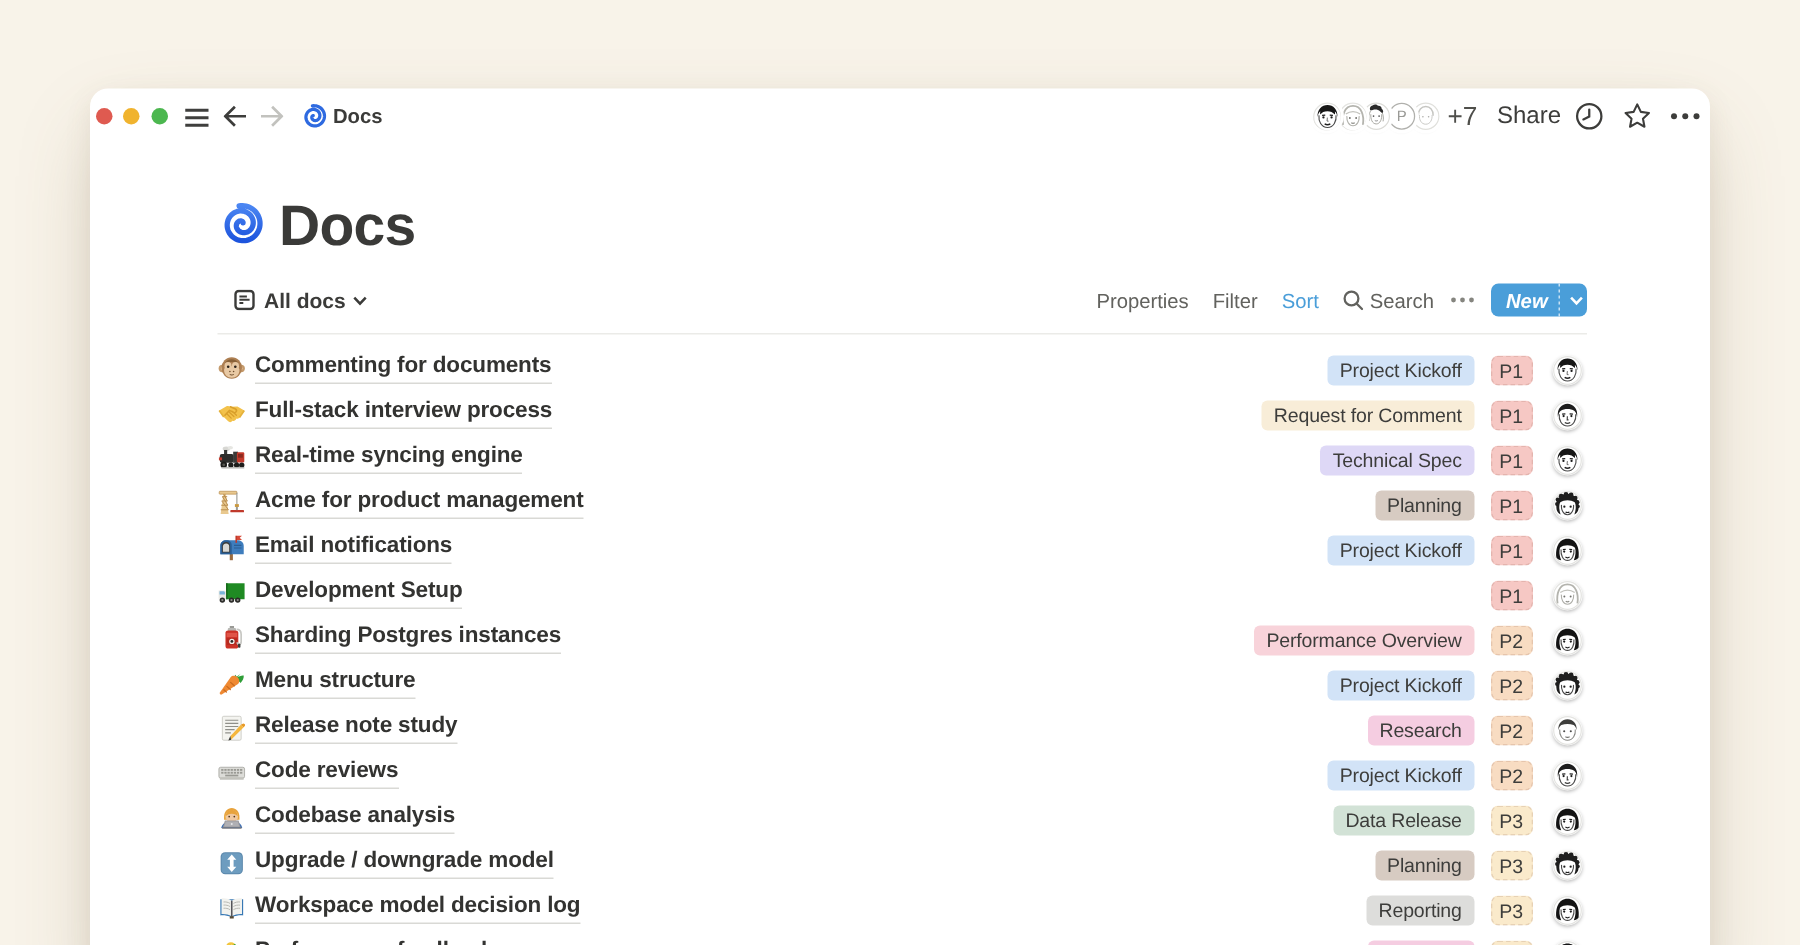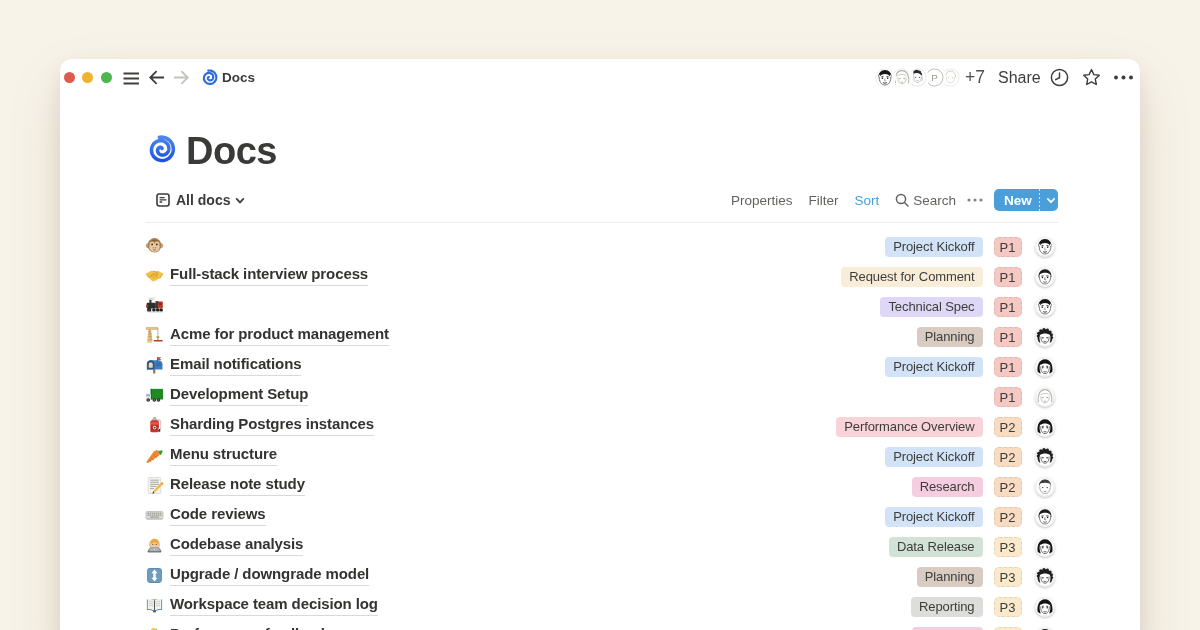--- a/index.html
+++ b/index.html
@@ -24,21 +24,21 @@
 .biglogo { position:absolute; left:87px; top:75px; }
 h1 { position:absolute; left:126px; top:70.5px; font-size:38px; font-weight:bold;
   color:#3a3a38; letter-spacing:-0.5px; }
 
 .alldocs { position:absolute; left:85px; top:130px; height:22px; display:flex; align-items:center;padding-left:11px; }
 .alldocs .txt { font-size:14px; font-weight:bold; color:#3b3b39; margin-left:6px; }
 .menu { position:absolute; top:130px; right:82px; height:22px; display:flex; align-items:center; }
 .mi { font-size:13.5px; color:#62625e; }
 .blue { color:#4a9ed9; }
 .searchwrap { display:flex; align-items:center; }
-.newbtn { width:64px; height:22px; background:#4a9ed9; border-radius:5px; display:flex; align-items:center; }
+.newbtn { width:64px; height:22px; background:#4a9ed9; border-radius:5px; display:flex; align-items:center;font-style:italic; }
 .newbtn .nt { color:#fff; font-size:13.5px; font-weight:bold; margin-left:10px; }
 .newbtn .sep { width:1px; height:22px; margin-left:7px;
   background-image:linear-gradient(to bottom, rgba(255,255,255,.7) 2px, transparent 2px);
   background-size:1px 4px; }
 .divider { position:absolute; left:85px; top:163px; width:913px; height:1px; background:#ebebe8; }
 
 .rows { position:absolute; left:85px; top:171px; width:913px; }
 .row { position:relative; height:30px; }
 .ic { position:absolute; left:0; top:5.5px; }
 .title { position:absolute; left:25px; top:5px; font-size:15px; font-weight:bold;
@@ -197,20 +197,21 @@
           <path d="M5.2,6.4 C6.2,4.6 8.0,3.6 10,3.6 C12.0,3.6 13.8,4.6 14.8,6.4 C13.6,5.9 11.8,5.6 10,5.6 C8.2,5.6 6.4,5.9 5.2,6.4 Z" fill="#8a6238"></path>
           <ellipse cx="7.4" cy="8.6" rx="2.5" ry="2.9" fill="#e8c9a4"></ellipse>
           <ellipse cx="12.6" cy="8.6" rx="2.5" ry="2.9" fill="#e8c9a4"></ellipse>
           <path d="M4.6,11.2 C4.6,9.4 7.0,8.6 10,8.6 C13.0,8.6 15.4,9.4 15.4,11.2 C15.4,14.6 13.0,16.6 10,16.6 C7.0,16.6 4.6,14.6 4.6,11.2 Z" fill="#e8c9a4"></path>
           <circle cx="7.5" cy="8.9" r="0.9" fill="#2a2118"></circle>
           <circle cx="12.5" cy="8.9" r="0.9" fill="#2a2118"></circle>
           <circle cx="8.7" cy="12.3" r="0.55" fill="#6b4a2a"></circle>
           <circle cx="11.3" cy="12.3" r="0.55" fill="#6b4a2a"></circle>
           <path d="M8.6,14.3 C9.5,14.9 10.5,14.9 11.4,14.3" fill="none" stroke="#6b4a2a" stroke-width="0.8"></path>
         </svg>
+        <span class="title">Commenting for documents</span>
         <span class="tagwrap"><span class="tag" style="background:#d2e3f7">Project Kickoff</span></span>
         <span class="pri" style="background:#f6c8c4">P1</span>
         <span class="av">
           <svg width="20" height="20" viewBox="0 0 20 20">
             <circle cx="10" cy="10" r="9.5" fill="#ffffff"></circle>
             <circle cx="10" cy="10" r="9.2" fill="none" stroke="#e4e4e1" stroke-width="0.8"></circle>
             <path d="M3.4,10.0 C3.0,5.0 6.2,2.0 10,2.0 C13.8,2.0 17.0,5.0 16.6,10.0 C16.3,8.1 15.7,6.9 14.9,6.3 C15.1,7.2 15.1,7.9 14.9,8.4 C13.7,6.8 11.9,6.1 10.0,6.1 C7.8,6.1 6.2,6.9 5.2,8.3 C5.0,7.7 5.0,7.0 5.2,6.2 C4.3,6.9 3.7,8.1 3.4,10.0 Z" fill="#161616"></path>
             <path d="M4.3,8.8 C3.9,12.7 5.8,17.0 10,17.0 C14.2,17.0 16.1,12.6 15.7,8.8" fill="none" stroke="#4a4a4a" stroke-width="0.75"></path>
             <circle cx="7.3" cy="10.3" r="0.75" fill="#1a1a1a"></circle>
             <circle cx="12.7" cy="10.3" r="0.75" fill="#1a1a1a"></circle>
@@ -253,20 +254,21 @@
           <rect x="13.6" y="5.8" width="5.2" height="7.2" rx="0.8" fill="#c33a2c"></rect>
           <rect x="14.4" y="7.0" width="3.4" height="2.6" fill="#8a2a20"></rect>
           <rect x="1.0" y="9.4" width="2.2" height="2.0" fill="#c33a2c"></rect>
           <circle cx="4.4" cy="14.6" r="2.3" fill="#1e1e1c"></circle>
           <circle cx="4.4" cy="14.6" r="1.0" fill="#555550"></circle>
           <circle cx="9.4" cy="14.8" r="1.9" fill="#1e1e1c"></circle>
           <circle cx="13.4" cy="14.8" r="1.9" fill="#1e1e1c"></circle>
           <circle cx="17.0" cy="14.8" r="1.9" fill="#1e1e1c"></circle>
           <rect x="2.8" y="16.2" width="16" height="1.0" fill="#b8b8b4"></rect>
         </svg>
+        <span class="title">Real-time syncing engine</span>
         <span class="tagwrap"><span class="tag" style="background:#ded8f6">Technical Spec</span></span>
         <span class="pri" style="background:#f6c8c4">P1</span>
         <span class="av">
           <svg width="20" height="20" viewBox="0 0 20 20">
             <circle cx="10" cy="10" r="9.5" fill="#ffffff"></circle>
             <circle cx="10" cy="10" r="9.2" fill="none" stroke="#e4e4e1" stroke-width="0.8"></circle>
             <path d="M3.4,10.0 C3.0,5.0 6.2,2.0 10,2.0 C13.8,2.0 17.0,5.0 16.6,10.0 C16.3,8.1 15.7,6.9 14.9,6.3 C15.1,7.2 15.1,7.9 14.9,8.4 C13.7,6.8 11.9,6.1 10.0,6.1 C7.8,6.1 6.2,6.9 5.2,8.3 C5.0,7.7 5.0,7.0 5.2,6.2 C4.3,6.9 3.7,8.1 3.4,10.0 Z" fill="#161616"></path>
             <path d="M4.3,8.8 C3.9,12.7 5.8,17.0 10,17.0 C14.2,17.0 16.1,12.6 15.7,8.8" fill="none" stroke="#4a4a4a" stroke-width="0.75"></path>
             <circle cx="7.3" cy="10.3" r="0.75" fill="#1a1a1a"></circle>
             <circle cx="12.7" cy="10.3" r="0.75" fill="#1a1a1a"></circle>
@@ -545,21 +547,21 @@
         </span>
       </div>
 <div class="row">
         <svg class="ic" width="19" height="19" viewBox="0 0 20 20">
           <path d="M2.0,3.6 L2.0,15.0 C2.0,15.0 5.6,14.2 10,16.4 C14.4,14.2 18.0,15.0 18.0,15.0 L18.0,3.6" fill="#3878b4"></path>
           <path d="M10,4.8 C7.4,3.0 4.4,2.8 2.8,3.2 L2.8,14.0 C4.8,13.8 7.8,14.2 10,15.6 C12.2,14.2 15.2,13.8 17.2,14.0 L17.2,3.2 C15.6,2.8 12.6,3.0 10,4.8 Z" fill="#f2f2ee"></path>
           <path d="M10,4.8 L10,15.6" stroke="#55555a" stroke-width="1.1"></path>
           <path d="M4.2,5.6 C5.8,5.4 7.6,5.8 8.8,6.6 M4.2,7.8 C5.8,7.6 7.6,8.0 8.8,8.8 M4.2,10.0 C5.8,9.8 7.6,10.2 8.8,11.0 M11.2,6.6 C12.4,5.8 14.2,5.4 15.8,5.6 M11.2,8.8 C12.4,8.0 14.2,7.6 15.8,7.8 M11.2,11.0 C12.4,10.2 14.2,9.8 15.8,10.0" stroke="#b8b8b2" stroke-width="0.7" fill="none"></path>
           <rect x="8.6" y="15.6" width="2.8" height="1.6" fill="#5a4a32"></rect>
         </svg>
-        <span class="title">Workspace team decision log</span>
+        <span class="title">Workspace model decision log</span>
         <span class="tagwrap"><span class="tag" style="background:#dddddb">Reporting</span></span>
         <span class="pri" style="background:#faeacb">P3</span>
         <span class="av">
           <svg width="20" height="20" viewBox="0 0 20 20">
             <circle cx="10" cy="10" r="9.5" fill="#ffffff"></circle>
             <circle cx="10" cy="10" r="9.2" fill="none" stroke="#e4e4e1" stroke-width="0.8"></circle>
             <path d="M2.6,14.6 C1.9,9.0 3.8,2.2 10,2.2 C16.2,2.2 18.1,9.0 17.4,14.6 C16.5,15.8 15.4,16.4 14.2,16.5 C15.4,13.5 15.7,10.4 15.0,8.1 C13.5,7.0 11.8,6.5 10,6.5 C8.2,6.5 6.5,7.0 5.0,8.1 C4.3,10.4 4.6,13.5 5.8,16.5 C4.6,16.4 3.5,15.8 2.6,14.6 Z" fill="#141414"></path>
             <path d="M5.7,9.3 C5.4,12.8 6.9,16.6 10,16.6 C13.1,16.6 14.6,12.8 14.3,9.3" fill="none" stroke="#4a4a4a" stroke-width="0.75"></path>
             <circle cx="7.8" cy="10.7" r="0.75" fill="#1a1a1a"></circle>
             <circle cx="12.2" cy="10.7" r="0.75" fill="#1a1a1a"></circle>

